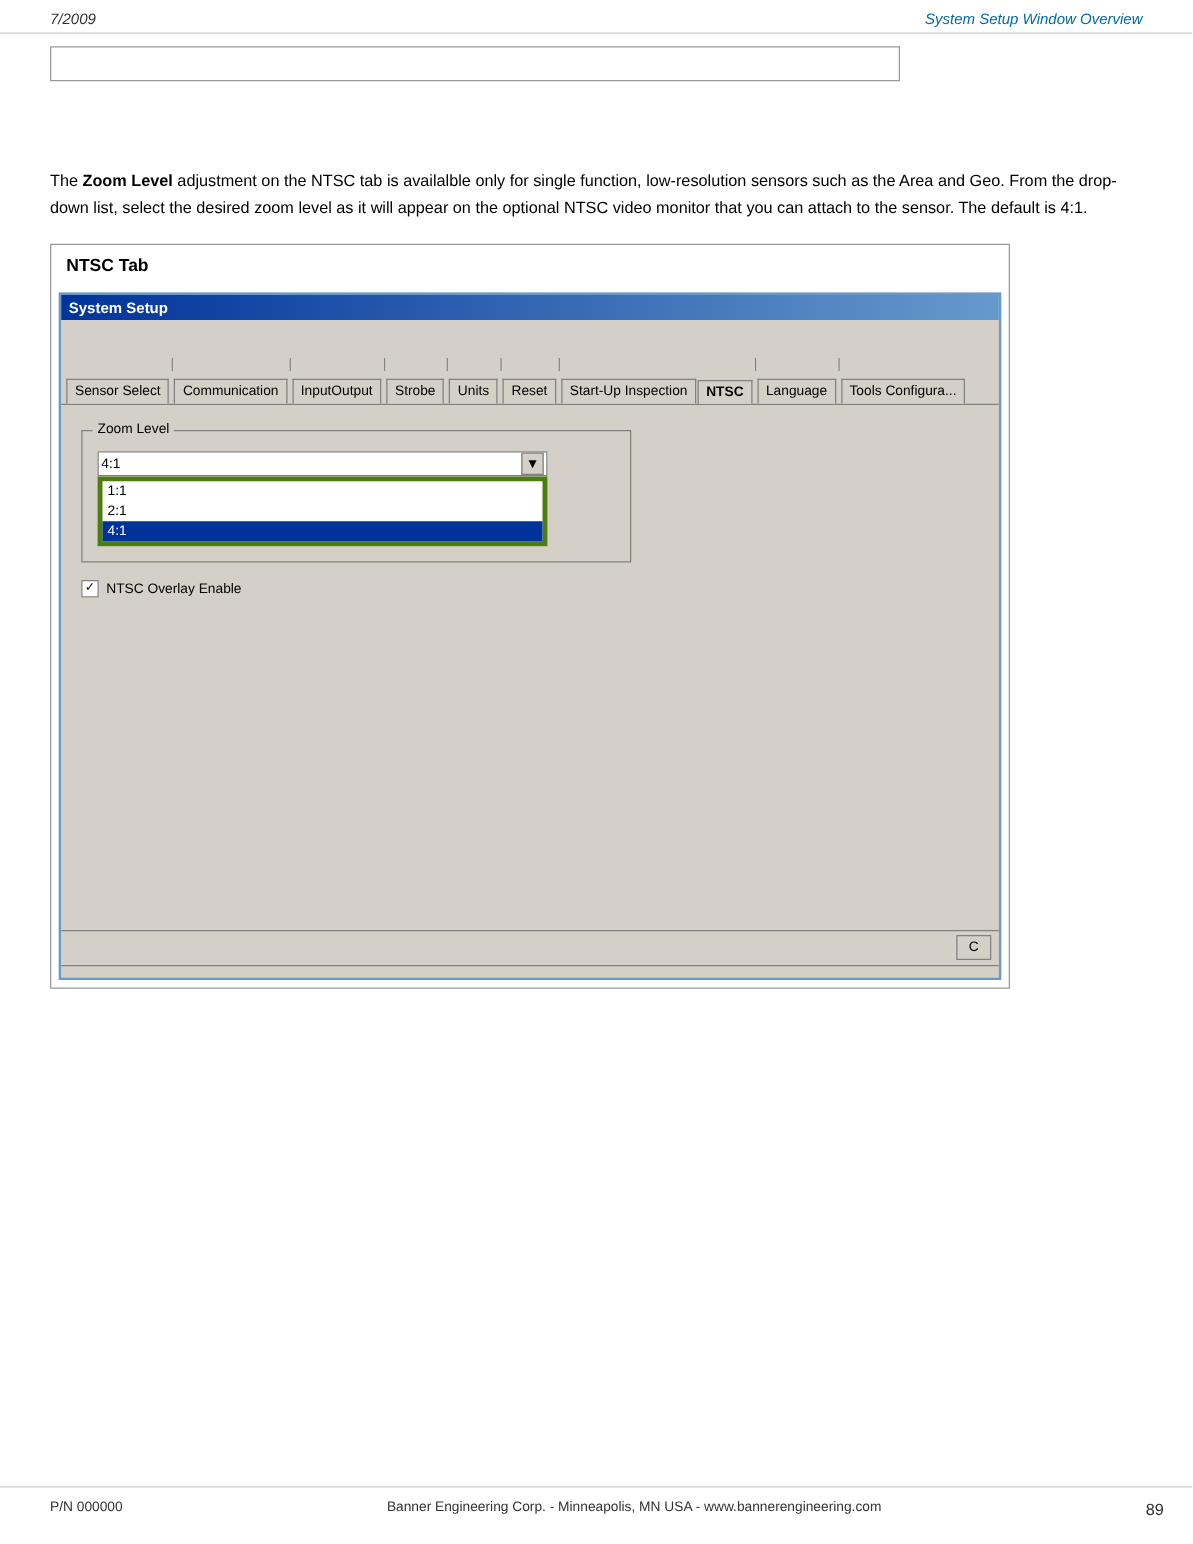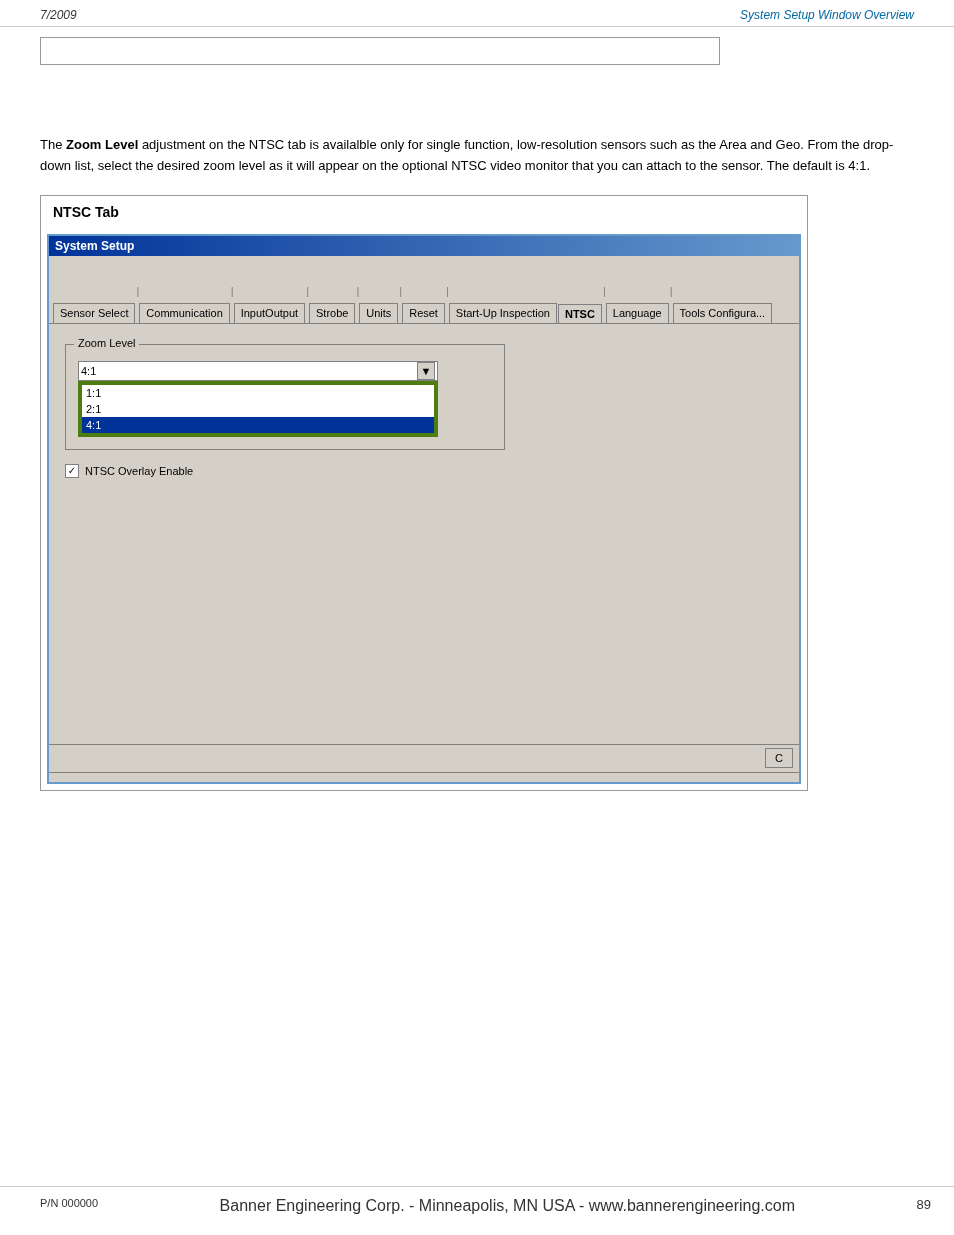--- a/index.html
+++ b/index.html
@@ -264,21 +264,21 @@
       padding: 10px 23px 0 40px;
       display: flex;
       justify-content: space-between;
       align-items: flex-start;
     }
     .footer-left {
       font-size: 11px;
       color: #333;
     }
     .footer-center {
-      font-size: 16px;
+      font-size: 11px;
       color: #333;
       text-align: center;
     }
     .footer-right {
       font-size: 13px;
       color: #333;
     }
   </style>
 </head>
 <body>

